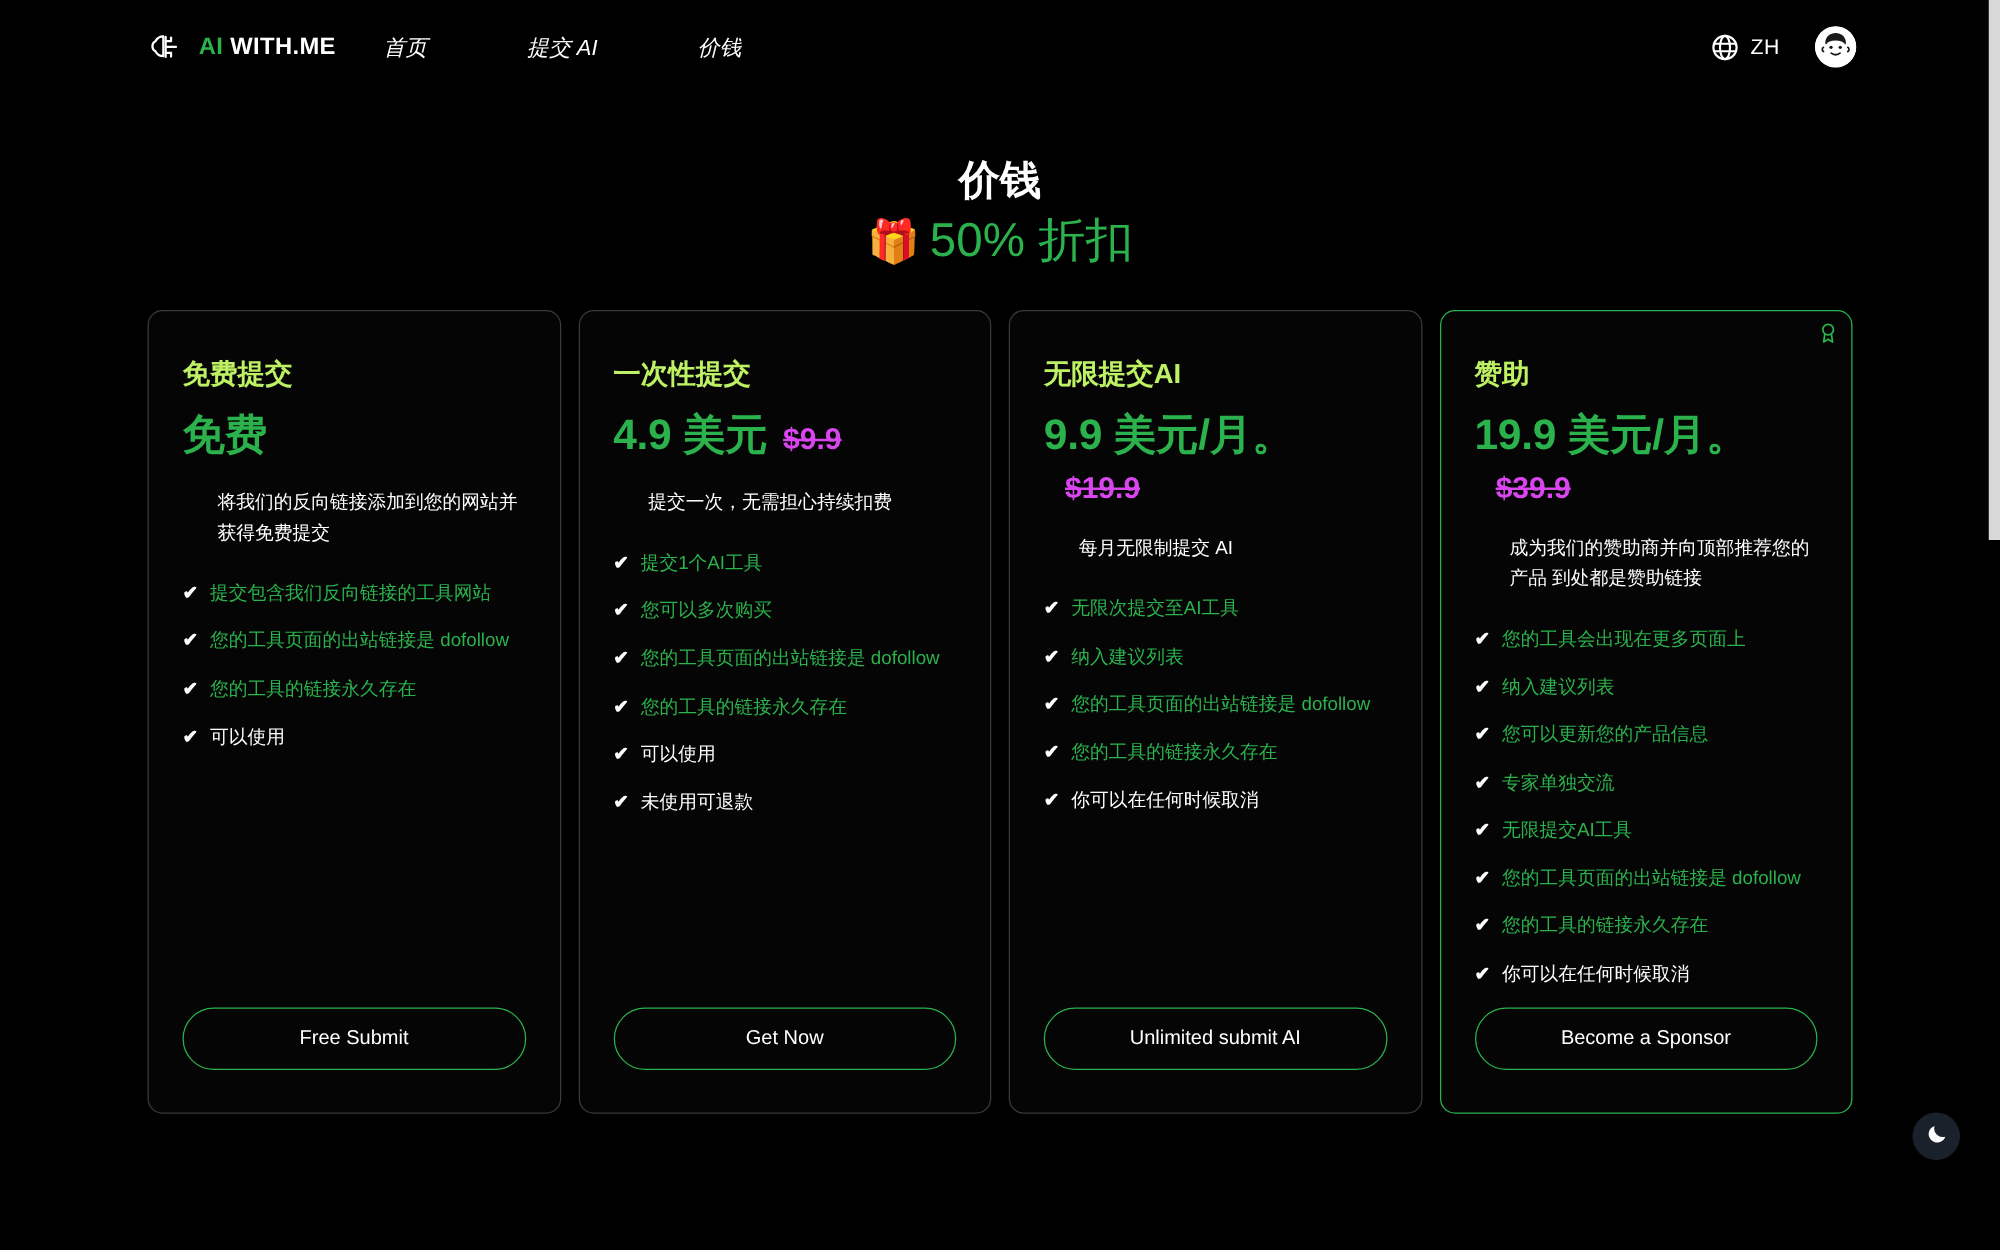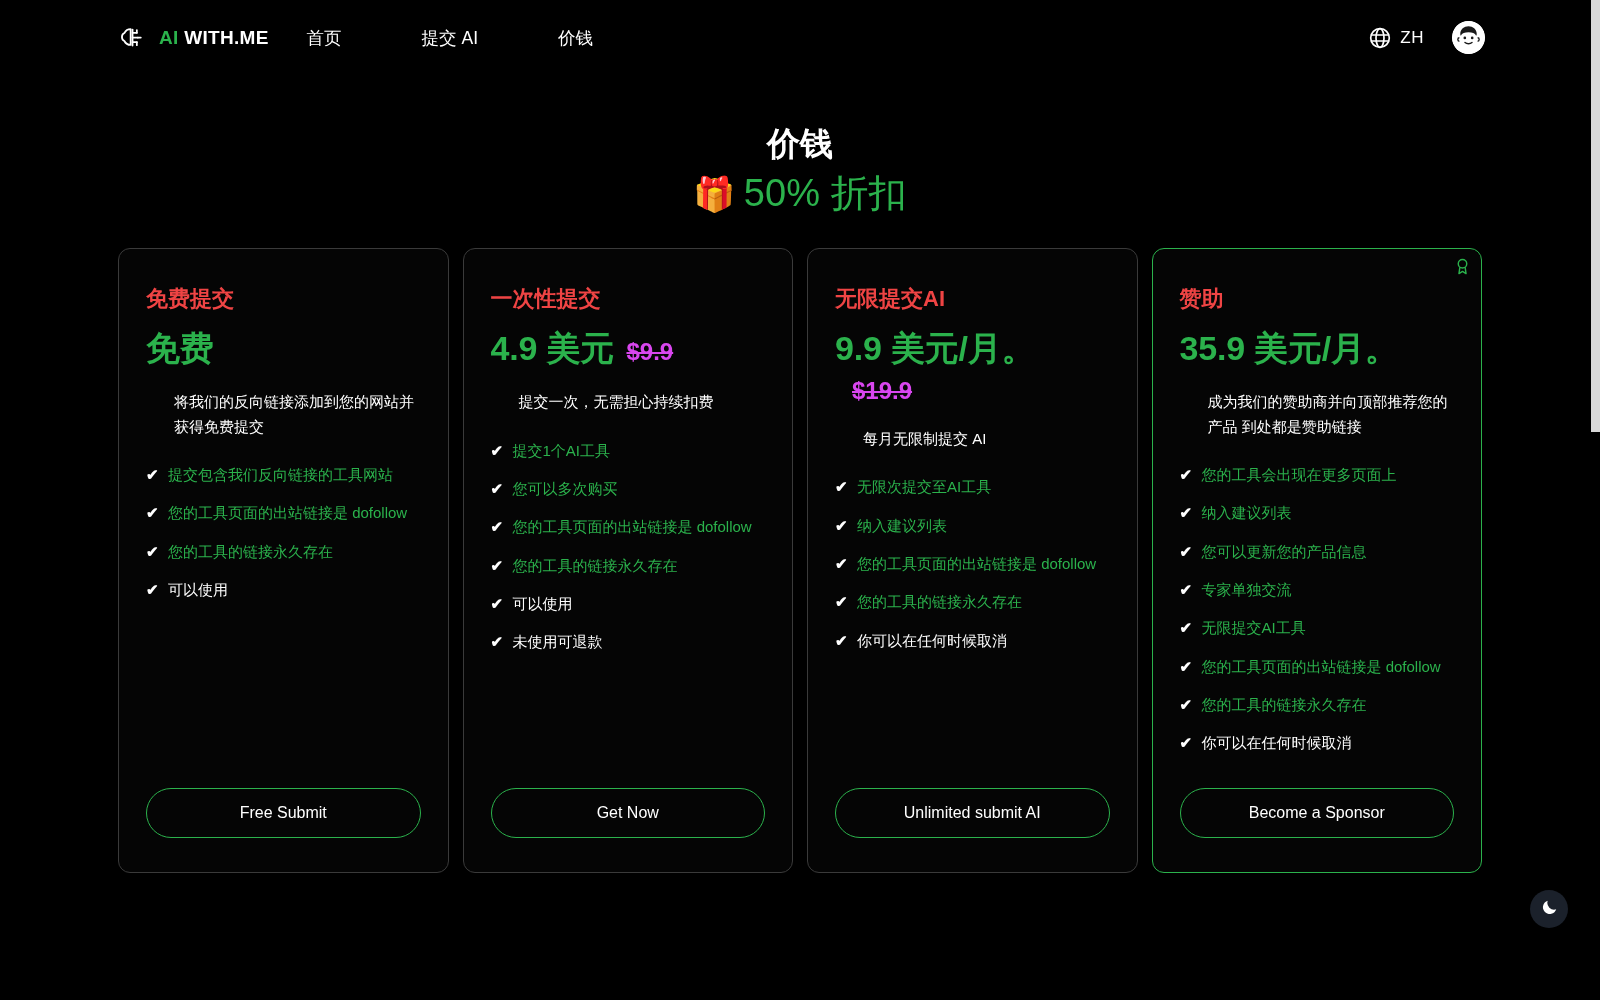--- a/index.html
+++ b/index.html
@@ -38,20 +38,21 @@
 
   .nav { display: flex; align-items: center; }
   .nav-link {
     color: #ffffff;
     font-size: 17.5px;
     text-decoration: none;
     padding: 8px 0;
     margin-right: 80px;
     white-space: nowrap;
     cursor: pointer;
+    font-style: italic;
   }
   .nav-link:last-child { margin-right: 0; }
 
   .header-right {
     margin-left: auto;
     display: flex;
     align-items: center;
     gap: 28px;
   }
   .lang {
@@ -125,21 +126,21 @@
     position: absolute;
     top: 9px;
     right: 10px;
     width: 17px;
     height: 17px;
     color: #2bb24c;
   }
   .card-name {
     font-size: 22px;
     font-weight: 700;
-    color: #ef4444;
+    color: #bef264;
     line-height: 1.3;
   }
   .price-row {
     margin-top: 16px;
     line-height: 1.15;
   }
   .price {
     font-size: 34px;
     font-weight: 700;
     color: #2bb24c;
@@ -341,21 +342,22 @@
 
   <div class="card featured">
     <span class="card-badge">
       <svg viewBox="0 0 24 24" fill="none" stroke="#2bb24c" stroke-width="2" stroke-linecap="round" stroke-linejoin="round">
         <circle cx="12" cy="8" r="6"></circle>
         <path d="M8.2 13.6 7 22l5-3 5 3-1.2-8.4"></path>
       </svg>
     </span>
     <div class="card-name">赞助</div>
     <div class="price-row">
-      <span class="price">35.9 美元/月。</span>
+      <span class="price">19.9 美元/月。</span>
+      <span class="price-old block">$39.9</span>
     </div>
     <div class="desc">成为我们的赞助商并向顶部推荐您的产品 到处都是赞助链接</div>
     <ul class="features">
       <li class="feature"><span class="check">✔</span><span>您的工具会出现在更多页面上</span></li>
       <li class="feature"><span class="check">✔</span><span>纳入建议列表</span></li>
       <li class="feature"><span class="check">✔</span><span>您可以更新您的产品信息</span></li>
       <li class="feature"><span class="check">✔</span><span>专家单独交流</span></li>
       <li class="feature"><span class="check">✔</span><span>无限提交AI工具</span></li>
       <li class="feature"><span class="check">✔</span><span>您的工具页面的出站链接是 dofollow</span></li>
       <li class="feature"><span class="check">✔</span><span>您的工具的链接永久存在</span></li>

